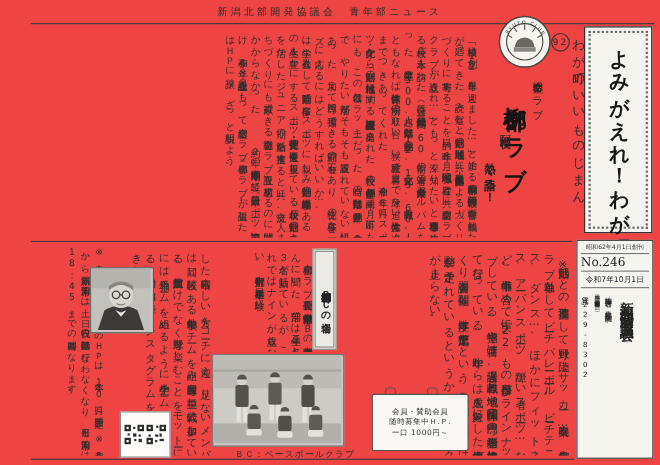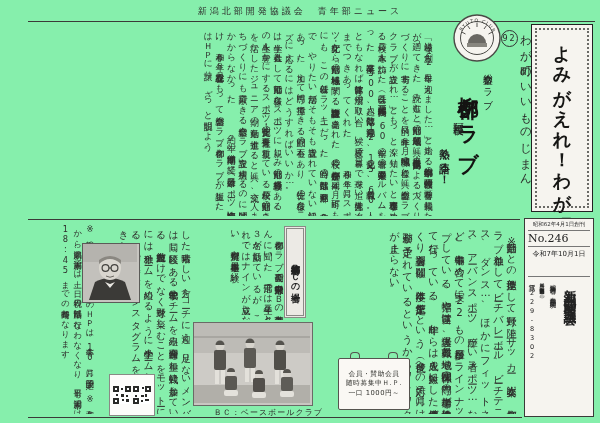--- a/index.html
+++ b/index.html
@@ -4,21 +4,21 @@
 <style>
   html,body{margin:0;padding:0;}
   body{
     width:600px;height:423px;overflow:hidden;
     background:#e9e7e2;
     font-family:"DejaVu Sans","Liberation Sans",sans-serif;
     color:#222;
   }
   .page{
     position:relative;width:600px;height:423px;
-    background:#86efac;
+    background:#ef4444;
   }
   .v{writing-mode:vertical-rl;text-orientation:upright;}
   .hr{position:absolute;border-top:1px solid #3a3a38;height:0;}
 
   
   .masthead{position:absolute;top:5px;left:0;width:600px;text-align:center;
     font-size:9px;letter-spacing:3px;color:#2c2c2a;}
 
   
   .series{position:absolute;left:501px;top:27px;height:186px;
@@ -33,21 +33,21 @@
   .title-text{writing-mode:vertical-rl;text-orientation:upright;
     font-size:18px;font-weight:bold;letter-spacing:1px;color:#161614;}
 
   
   .colophon{position:absolute;left:524px;top:218px;width:70px;height:199px;
     border:1px solid #3a3a38;background:#f6f4ef;box-sizing:border-box;}
   .col-founded{font-size:5.5px;text-align:center;padding-top:2px;color:#333;}
   .col-no{font-size:11px;text-align:left;font-family:"DejaVu Serif",serif;
     border-top:1px solid #777;border-bottom:1px solid #777;margin:2px 3px;padding:1px 0;}
   .col-date{font-size:7px;text-align:center;border-bottom:1px solid #777;
-    margin:0 3px 2px 3px;padding-bottom:17px;}
+    margin:0 3px 2px 3px;padding-bottom:2px;}
   .col-body{writing-mode:vertical-rl;text-orientation:upright;
     height:146px;margin:2px 4px 0 2px;display:block;}
   .col-org{font-size:12.5px;font-weight:bold;letter-spacing:3px;margin-left:4px;}
   .col-editor{font-size:6.5px;letter-spacing:1px;margin-left:3px;}
   .col-office{font-size:5px;letter-spacing:0;margin-left:3px;}
   .col-phone{font-size:6.5px;letter-spacing:1px;}
 
   
   .emblem{position:absolute;left:452px;top:13px;width:50px;height:50px;}
   .headline{position:absolute;left:436px;top:62px;width:86px;height:154px;}
@@ -82,21 +82,21 @@
     border:1px solid #6a6a66;background:#c9c7c2;z-index:2;}
   .bb-caption{position:absolute;left:183px;top:407px;width:140px;text-align:right;
     font-size:8px;letter-spacing:1px;z-index:2;color:#2c2c2a;}
   .qr-box{position:absolute;left:109px;top:374px;width:44px;height:40px;
     background:#fdfcfa;border:1px solid #8a8a86;z-index:3;
     display:flex;align-items:center;justify-content:center;gap:2px;}
   .sign{position:absolute;left:338px;top:352px;width:72px;height:60px;z-index:3;}
   .sign .hook{position:absolute;top:0;width:8px;height:7px;border:1.3px solid #55544f;
     border-bottom:none;border-radius:4px 4px 0 0;}
   .sign .hook.h1{left:12px;} .sign .hook.h2{right:12px;}
-  .sign .board{position:absolute;top:6px;left:0;width:72px;height:52px;
+  .sign .board{position:absolute;top:6px;left:0;width:88px;height:52px;
     background:#faf8f4;border:1.2px solid #55544f;border-radius:2px;
     display:flex;flex-direction:column;align-items:center;justify-content:center;
     box-sizing:border-box;}
   .sign .board div{font-size:6.8px;line-height:9.5px;letter-spacing:0.5px;color:#33332f;}
 </style>
 </head>
 <body>
 
 <div class="page">
 

